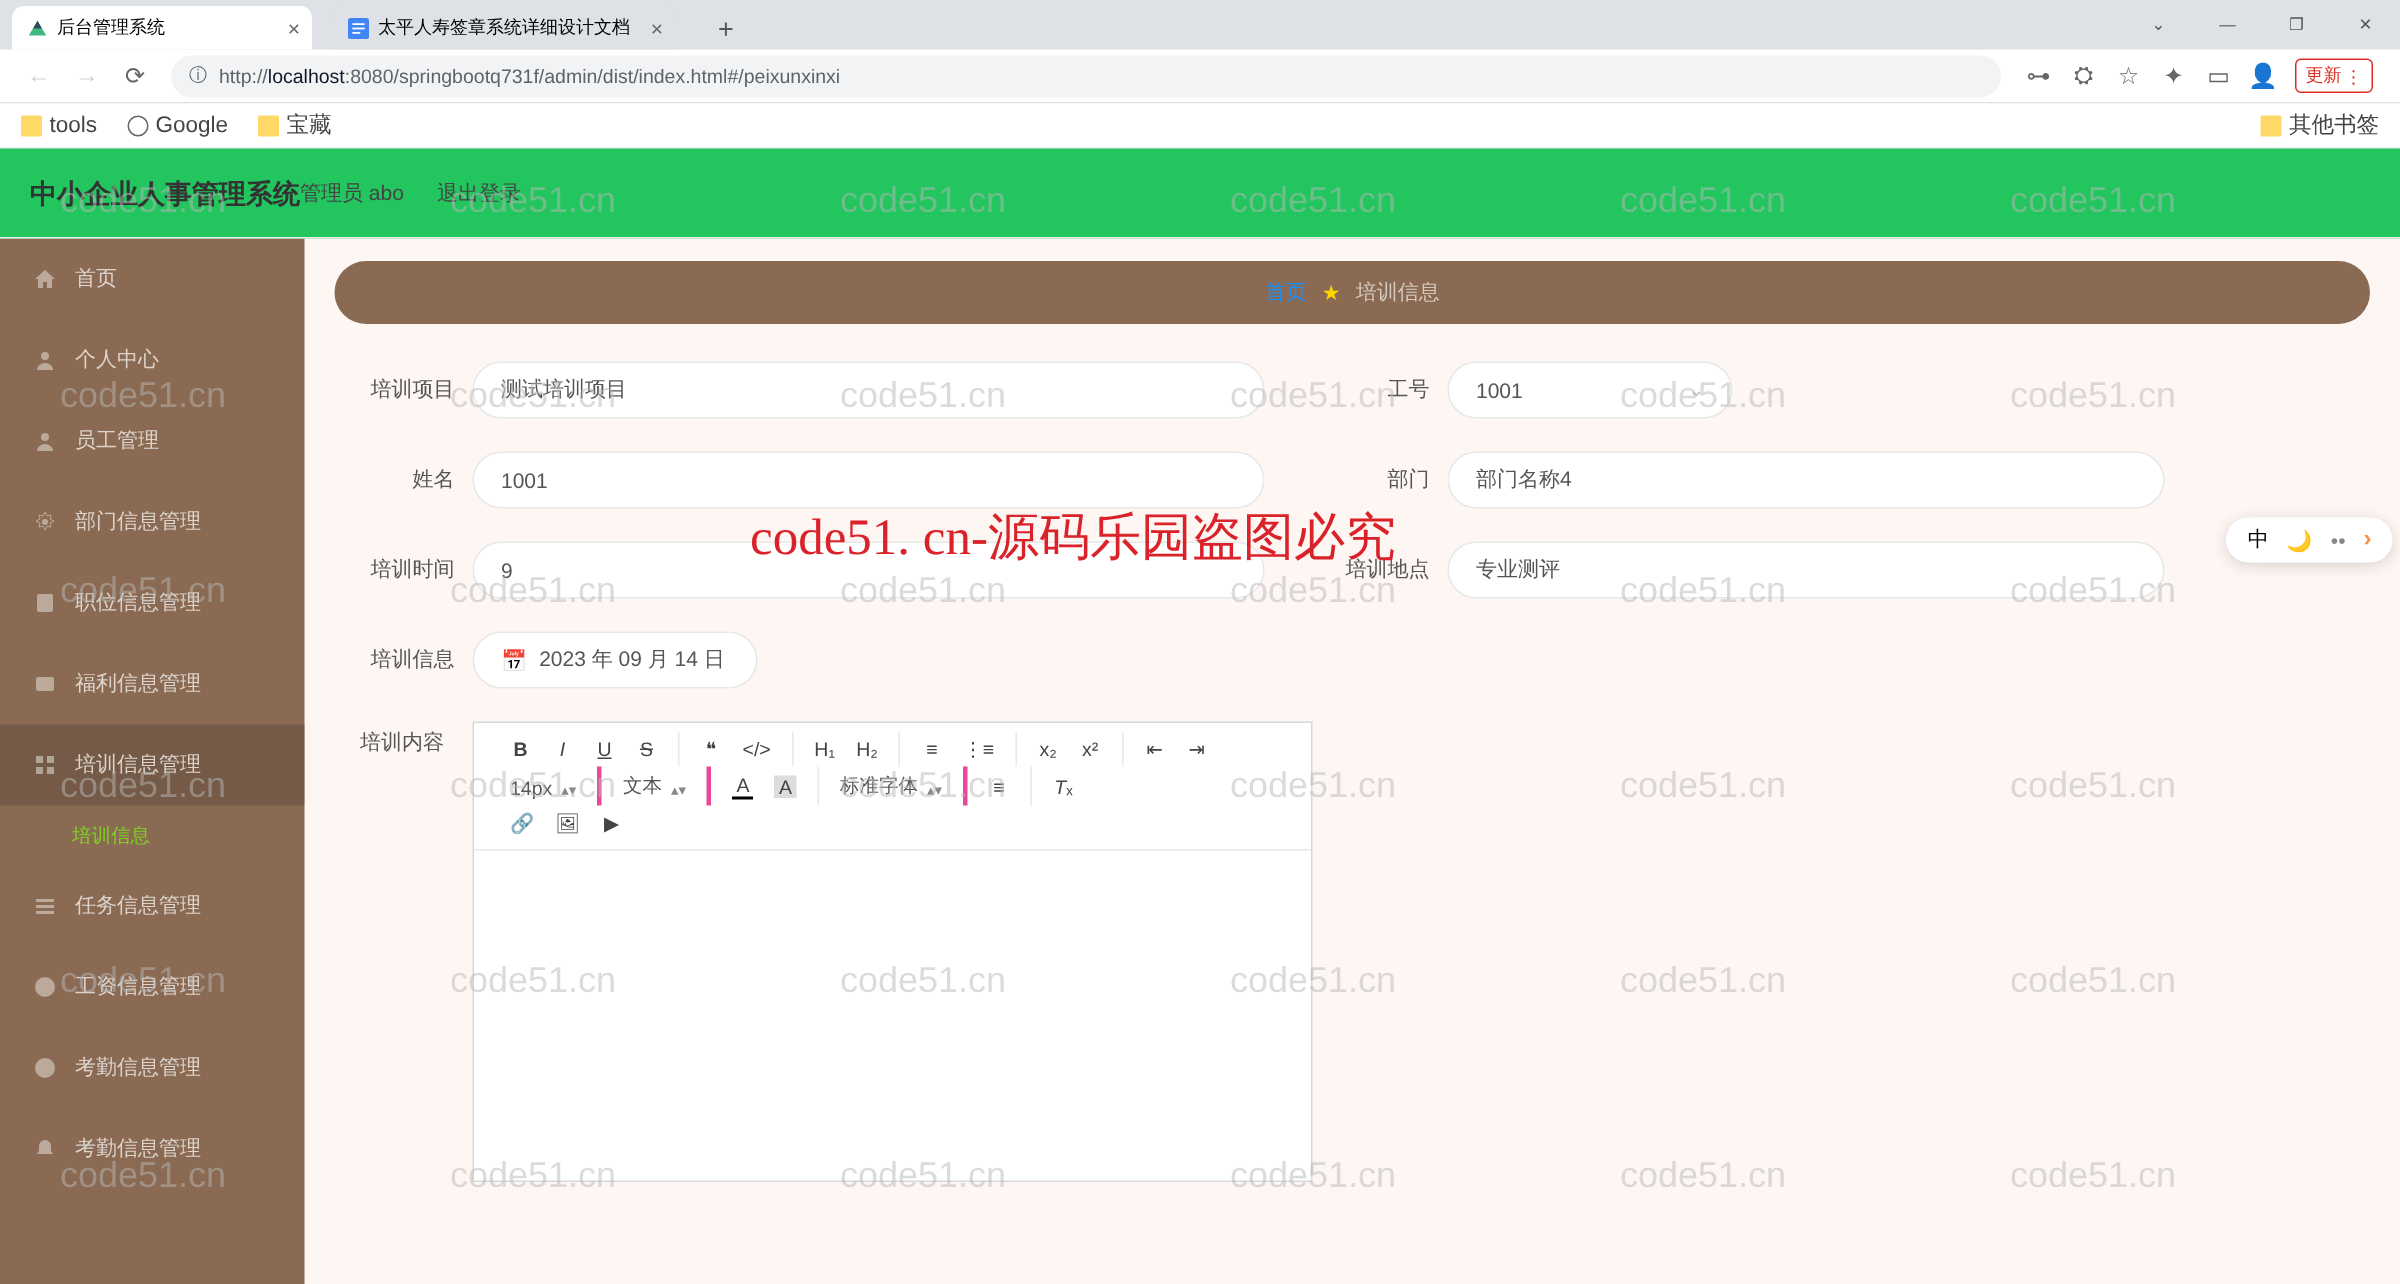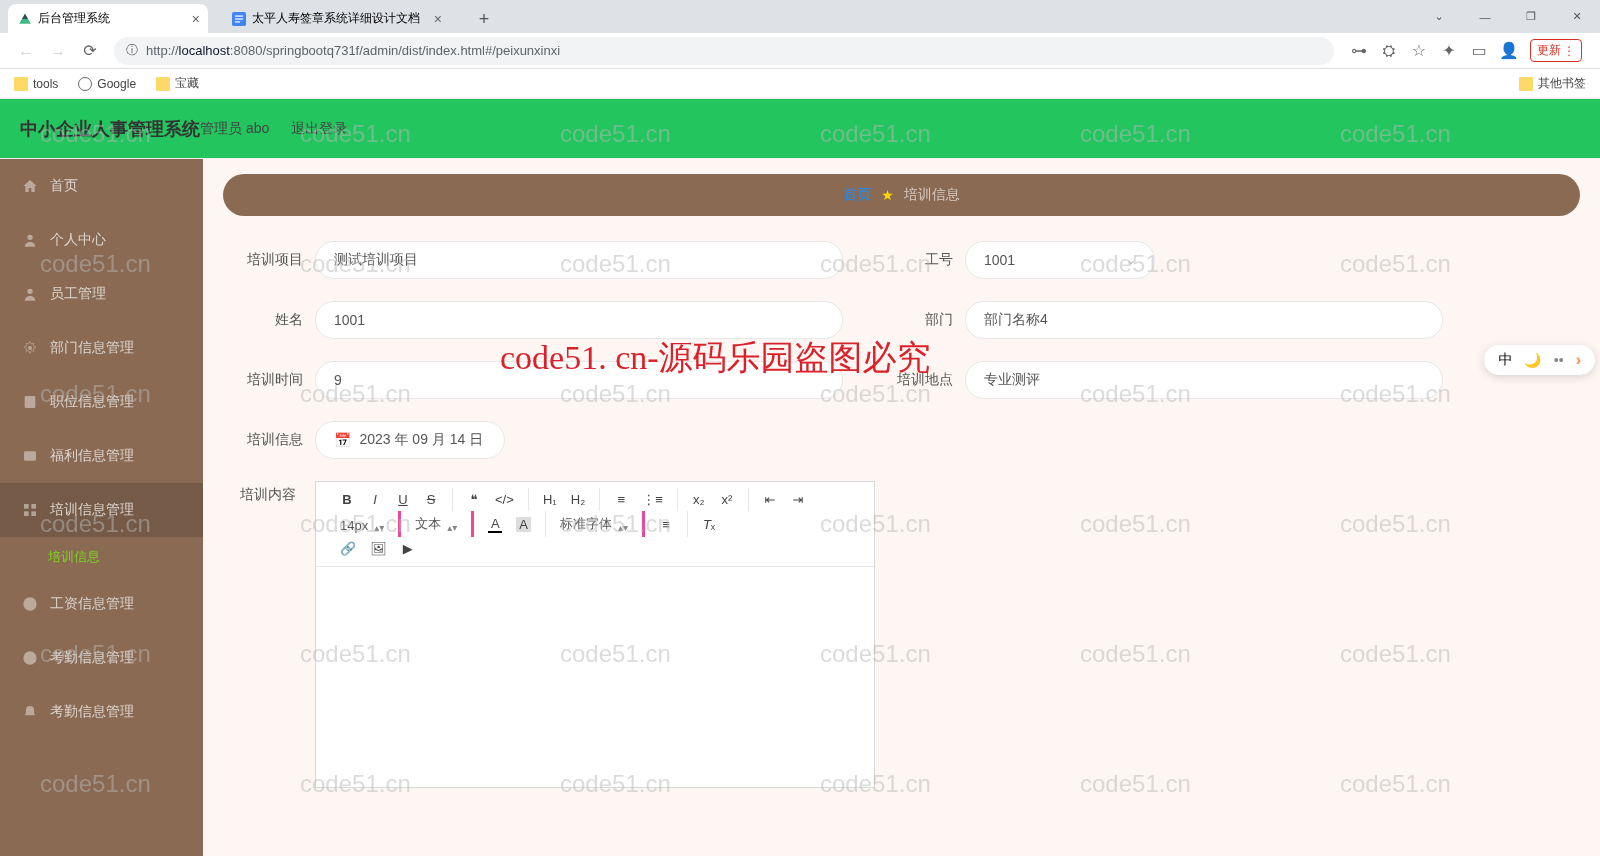--- a/index.html
+++ b/index.html
@@ -15,21 +15,21 @@
 .address-bar{height:36px;background:#fff;display:flex;align-items:center;padding:0 10px;border-bottom:1px solid #e0e0e0}
 .nav-btn{width:32px;height:32px;display:flex;align-items:center;justify-content:center;color:#666;font-size:16px}
 .nav-btn.disabled{opacity:.3}
 .url-box{flex:1;height:28px;background:#f1f3f4;border-radius:14px;padding:0 12px;display:flex;align-items:center;font-size:13px;color:#5f6368;margin:0 8px}
 .url-box .prefix{color:#5f6368}
 .url-box .host{color:#0f172a}
 .url-box .info-icon{margin-right:8px;font-size:12px}
 .ext-icons{display:flex;align-items:center;gap:12px;padding:0 8px}
 .ext-icon{width:18px;height:18px;color:#666;display:flex;align-items:center;justify-content:center}
 .update-btn{border:1px solid #d93025;color:#d93025;padding:2px 6px;border-radius:4px;font-size:12px;display:flex;align-items:center;gap:2px}
-.bookmarks{height:30px;background:#fff;display:flex;align-items:center;padding:0 14px;font-size:12px;color:#444;border-bottom:1px solid #e8e8e8;justify-content:space-between}
+.bookmarks{height:30px;background:#fff;display:flex;align-items:center;padding:0 14px;font-size:15px;color:#444;border-bottom:1px solid #e8e8e8;justify-content:space-between}
 .bm-left{display:flex;gap:20px;align-items:center}
 .bm-item{display:flex;align-items:center;gap:5px}
 .folder-icon{width:14px;height:14px;background:#ffd968;border-radius:1px}
 .globe-icon{width:14px;height:14px;border:1.5px solid #666;border-radius:50%}
 
 .app{display:flex;flex-direction:column;height:calc(856px - 99px)}
 .app-header{height:60px;background:#22c55e;display:flex;align-items:center;justify-content:flex-start;padding:0 20px;border-bottom:1px solid #eee}
 .app-title{font-size:18px;font-weight:bold;color:#333}
 .header-right{display:flex;gap:22px;font-size:14px;color:#444}
 .app-body{flex:1;display:flex;overflow:hidden}
@@ -207,20 +207,28 @@
       <div class="menu-item active">
           <svg class="menu-icon" viewBox="0 0 24 24" fill="currentColor">
             <rect x="3" y="3" width="7" height="7"></rect>
             <rect x="14" y="3" width="7" height="7"></rect>
             <rect x="3" y="14" width="7" height="7"></rect>
             <rect x="14" y="14" width="7" height="7"></rect>
           </svg>
           <span>培训信息管理</span>
         </div>
       <div class="menu-sub">培训信息</div>
+      <div class="menu-item">
+          <svg class="menu-icon" viewBox="0 0 24 24" fill="currentColor">
+            <rect x="3" y="5" width="18" height="3"></rect>
+            <rect x="3" y="11" width="18" height="3"></rect>
+            <rect x="3" y="17" width="18" height="3"></rect>
+          </svg>
+          <span>任务信息管理</span>
+        </div>
       <div class="menu-item">
           <svg class="menu-icon" viewBox="0 0 24 24" fill="currentColor">
             <circle cx="12" cy="12" r="10"></circle>
           </svg>
           <span>工资信息管理</span>
         </div>
       <div class="menu-item">
           <svg class="menu-icon" viewBox="0 0 24 24" fill="currentColor">
             <circle cx="12" cy="12" r="10"></circle>
           </svg>

